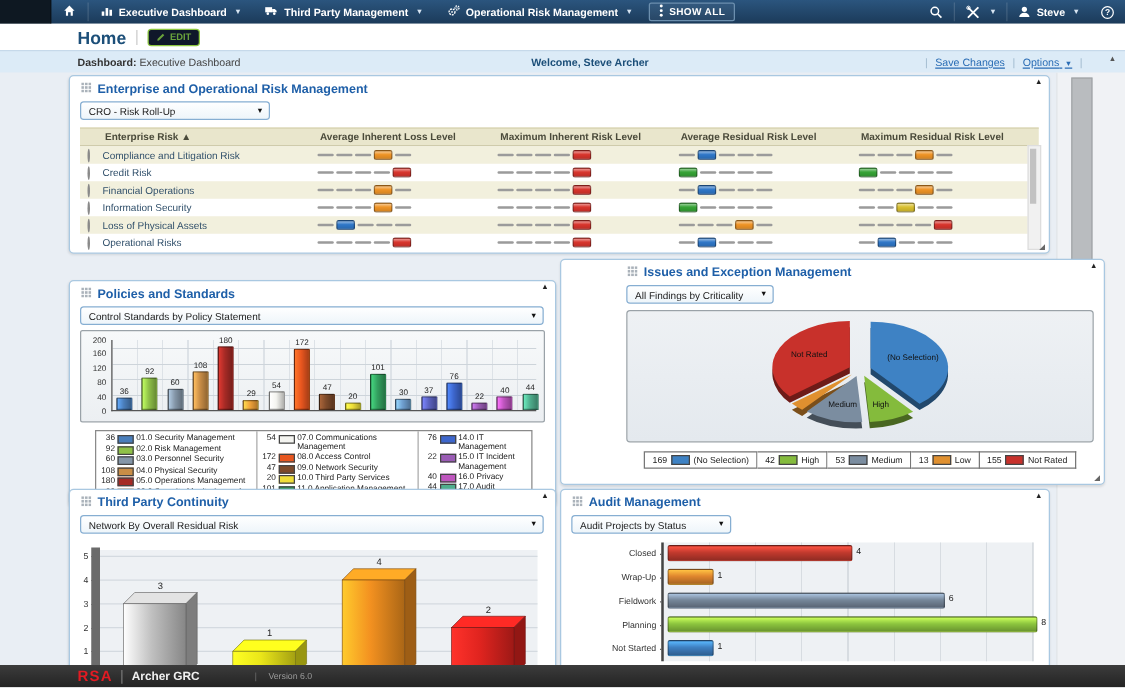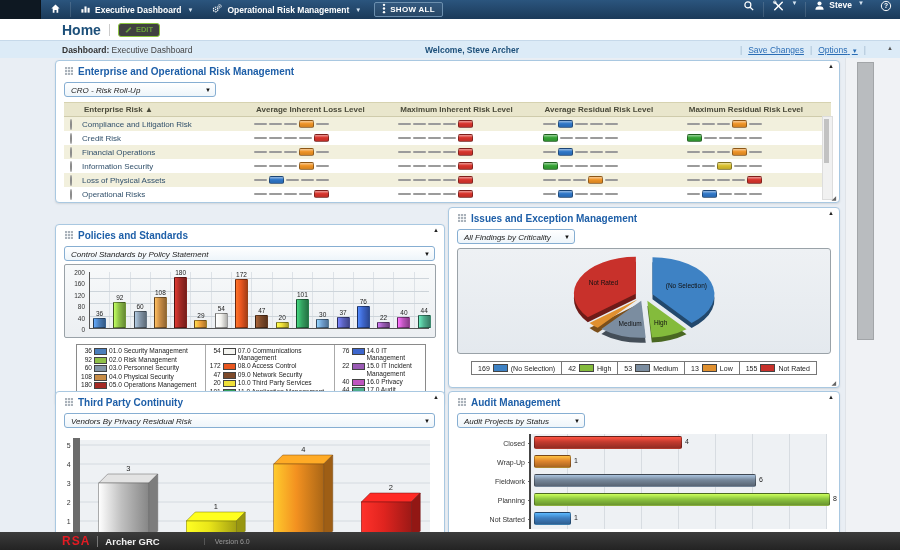--- a/index.html
+++ b/index.html
@@ -6,46 +6,46 @@
   #app{position:relative;width:900px;height:550px;overflow:hidden;font-family:"Liberation Sans",sans-serif;background:#fff;}
 
   
   .nav{position:absolute;left:0;top:0;width:900px;height:19px;background:linear-gradient(#2b557e,#1b3a59);display:flex;align-items:stretch;color:#fff;}
   .nav-dark{width:40px;background:#0e1822;border-right:1px solid #0a121a;}
   .nav-item{display:flex;align-items:center;gap:4px;padding:0 9px;font-size:8.5px;font-weight:bold;color:#fff;white-space:nowrap;cursor:pointer;}
   .nav-sep{width:1px;background:rgba(255,255,255,.14);margin:2px 0;}
   .caret{font-size:6px;color:#d7e5f2;margin-left:2px;}
   .showall{display:flex;align-items:center;gap:4px;border:1px solid #6c8fae;border-radius:2px;margin:2px 4px;padding:0 7px;font-size:8px;font-weight:bold;letter-spacing:.3px;background:rgba(255,255,255,.05);}
   .nav-right{margin-left:auto;display:flex;align-items:stretch;}
-  .nav-ic{display:flex;align-items:flex-start;padding:0 8px;}
+  .nav-ic{display:flex;align-items:center;padding:0 8px;}
   .nav-ic svg{display:block;}
 
   
   .homerow{position:absolute;left:0;top:19px;width:900px;height:21px;background:#fff;display:flex;align-items:center;}
   .home-title{color:#1c4f79;font-size:14px;font-weight:bold;margin-left:62px;}
   .home-div{width:1px;height:12px;background:#ccc;margin:0 8px;}
-  .edit-btn{display:flex;align-items:center;gap:3px;border:1px solid #8cc63f;border-radius:3px;padding:1px 6px;font-size:7.5px;font-weight:bold;color:#6aa23c;background:#404040;cursor:pointer;}
+  .edit-btn{display:flex;align-items:center;gap:3px;border:1px solid #8cc63f;border-radius:3px;padding:1px 6px;font-size:7.5px;font-weight:bold;color:#6aa23c;background:#0f172a;cursor:pointer;}
   .dashrow{position:absolute;left:0;top:40px;width:900px;height:18px;background:#dcebf7;border-top:1px solid #c6d9ea;border-bottom:1px solid #b9cfe4;display:flex;align-items:center;font-size:8.5px;color:#444;}
   .dash-left{margin-left:62px;}
   .dash-left b{color:#333;}
   .dash-center{position:absolute;left:0;right:0;text-align:center;font-weight:bold;color:#1c4f79;padding-left:44px;}
   .dash-right{margin-left:auto;margin-right:34px;color:#2a6db5;display:flex;gap:6px;align-items:center;z-index:2;}
   .dash-right .lnk{cursor:pointer;text-decoration:underline;}
   .pipe{color:#9fb8cd;}
   .scroll-up{position:absolute;right:7px;top:4px;font-size:6px;color:#555;}
 
   
   .content{position:absolute;left:0;top:58px;width:900px;height:474px;background:#e9eef4;overflow:hidden;}
   .rail{position:absolute;left:845px;top:0;width:55px;height:474px;background:#f0f2f5;border-left:1px solid #dfe3e8;}
   .thumb{position:absolute;left:11px;top:4px;width:15px;height:276px;background:#b9bcbf;border:1px solid #a2a5a8;}
   .panel{position:absolute;background:#fff;border:1px solid #a9c8e1;border-radius:4px;box-shadow:0 1px 2px rgba(0,0,0,.10);}
   .panel-title{display:flex;align-items:center;gap:5px;padding:5px 9px 2px;color:#1e5fa8;font-weight:bold;font-size:10px;}
   .collapse{position:absolute;top:2px;right:5px;font-size:6px;color:#222;cursor:pointer;}
   .resize{position:absolute;bottom:1px;right:3px;font-size:6px;color:#666;}
-  .dropdown{position:relative;height:15px;border:1px solid #86aed2;border-radius:3px;background:linear-gradient(#fff,#eef5fa);font-size:8px;color:#222;line-height:15px;padding:0 16px 0 6px;margin:2px 0 0 8px;display:inline-block;cursor:pointer;box-sizing:border-box;font-style:italic;}
+  .dropdown{position:relative;height:15px;border:1px solid #86aed2;border-radius:3px;background:linear-gradient(#fff,#eef5fa);font-size:8px;color:#222;line-height:15px;padding:0 16px 0 6px;margin:2px 0 0 8px;display:inline-block;cursor:pointer;box-sizing:border-box;}
   .dd-caret{position:absolute;right:4px;top:0px;font-size:6px;color:#111;}
 
   
   .rt{margin:5px 8px 0 8px;font-size:8px;position:relative;}
   .rt-grid{display:grid;grid-template-columns:18px 172px 1fr 1fr 1fr 1fr;align-items:center;}
   .rt-head{background:#e9e6cc;border-top:1px solid #d6d2b0;border-bottom:1px solid #cfcbab;height:13px;font-weight:bold;color:#4a4a3a;}
   .rt-head .hc{padding-left:2px;}
   .rt-row{height:14px;color:#31506b;}
   .rt-row.alt{background:#f2f0dd;}
   .row-ic{width:7px;height:7px;border-radius:50%;border:1px solid #8a8a8a;background:radial-gradient(circle,#fff 25%,#b5b5b5 30% 60%,#eee 65%);margin-left:6px;}
@@ -111,20 +111,30 @@
           </svg></span>
     </div>
     <div class="nav-sep"></div>
     <div class="nav-item">
       <span><svg width="11" height="11" viewBox="0 0 16 16">
             <rect x="2" y="9" width="3" height="5" fill="#fff"></rect>
             <rect x="6.5" y="5" width="3" height="9" fill="#fff"></rect>
             <rect x="11" y="7" width="3" height="7" fill="#fff"></rect>
           </svg></span>
       <span>Executive Dashboard</span>
+        <span class="caret">▼</span>
+    </div>
+    <div class="nav-item">
+      <span><svg width="12" height="11" viewBox="0 0 16 16">
+            <rect x="1" y="4" width="8" height="6" fill="#fff"></rect>
+            <path d="M9 6 h3.2 l2 2.2 V10 H9 Z" fill="#fff"></path>
+            <circle cx="4" cy="11.5" r="1.5" fill="#fff"></circle>
+            <circle cx="11.5" cy="11.5" r="1.5" fill="#fff"></circle>
+          </svg></span>
+      <span>Third Party Management</span>
         <span class="caret">▼</span>
     </div>
     <div class="nav-item">
       <span><svg width="12" height="11" viewBox="0 0 16 16">
             <circle cx="6" cy="9.5" r="3.4" fill="none" stroke="#fff" stroke-width="1.6" stroke-dasharray="2.2 1.1"></circle>
             <circle cx="6" cy="9.5" r="1" fill="#fff"></circle>
             <circle cx="11.8" cy="4.8" r="2.4" fill="none" stroke="#fff" stroke-width="1.4" stroke-dasharray="1.8 1"></circle>
             <circle cx="11.8" cy="4.8" r=".8" fill="#fff"></circle>
           </svg></span>
       <span>Operational Risk Management</span>
@@ -638,21 +648,21 @@
             <div class="lrow">
               <span class="lval">44</span>
               <span class="lsw" style="background: rgb(79, 174, 141);"></span>
               <span>17.0 Audit Management</span>
             </div>
           </div>
         </div>
       <span class="resize">◢</span>
     </div>
 
-    <div class="panel" style="left:448px;top:149px;width:390px;height:179px;">
+    <div class="panel" style="left:448px;top:149px;width:390px;height:179px;padding-left:44px;">
       <div class="panel-title">
         <span><svg width="8" height="8" viewBox="0 0 9 9">
               <g fill="#aab2ba">
                 <rect x="0" y="0" width="2.4" height="2.4"></rect>
                 <rect x="3.3" y="0" width="2.4" height="2.4"></rect>
                 <rect x="6.6" y="0" width="2.4" height="2.4"></rect>
                 <rect x="0" y="3.3" width="2.4" height="2.4"></rect>
                 <rect x="3.3" y="3.3" width="2.4" height="2.4"></rect>
                 <rect x="6.6" y="3.3" width="2.4" height="2.4"></rect>
                 <rect x="0" y="6.6" width="2.4" height="2.4"></rect>
@@ -723,21 +733,21 @@
                 <rect x="3.3" y="3.3" width="2.4" height="2.4"></rect>
                 <rect x="6.6" y="3.3" width="2.4" height="2.4"></rect>
                 <rect x="0" y="6.6" width="2.4" height="2.4"></rect>
                 <rect x="3.3" y="6.6" width="2.4" height="2.4"></rect>
                 <rect x="6.6" y="6.6" width="2.4" height="2.4"></rect>
               </g>
             </svg></span>
         <span>Third Party Continuity</span>
       </div>
       <span class="collapse">▲</span>
-      <div class="dropdown" style="width:371px;"><span>Vendors By Privacy Residual Risk</span><span class="dd-caret">▼</span></div>
+      <div class="dropdown" style="width:371px;"><span>Network By Overall Residual Risk</span><span class="dd-caret">▼</span></div>
       <div class="c3d" id="tp-chart">
           <svg width="376" height="120">
             <rect x="18" y="8" width="350" height="100" fill="#eef1f4"></rect>
             <line x1="18" x2="368" y1="89" y2="89" stroke="#d4dae0"></line>
             <text x="13" y="91.5" text-anchor="end" font-size="7" fill="#333" font-family="Liberation Sans,sans-serif">1 -</text>
             <line x1="18" x2="368" y1="70" y2="70" stroke="#d4dae0"></line>
             <text x="13" y="72.5" text-anchor="end" font-size="7" fill="#333" font-family="Liberation Sans,sans-serif">2 -</text>
             <line x1="18" x2="368" y1="51" y2="51" stroke="#d4dae0"></line>
             <text x="13" y="53.5" text-anchor="end" font-size="7" fill="#333" font-family="Liberation Sans,sans-serif">3 -</text>
             <line x1="18" x2="368" y1="32" y2="32" stroke="#d4dae0"></line>

